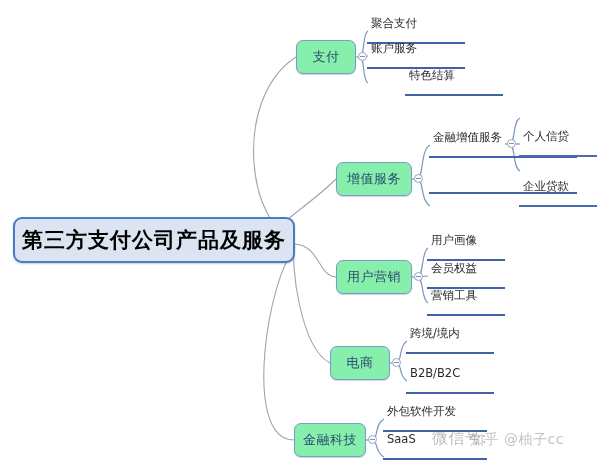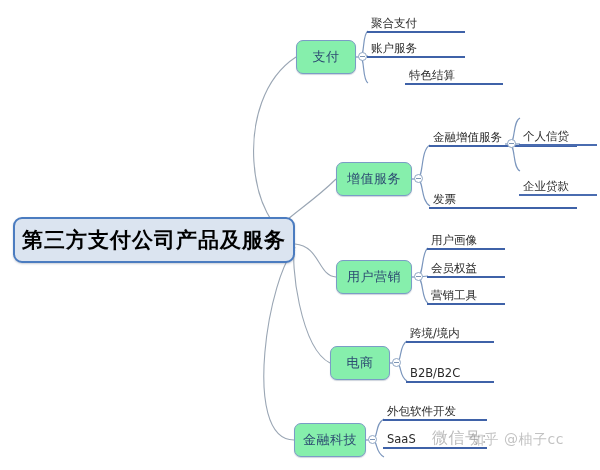--- a/index.html
+++ b/index.html
@@ -73,21 +73,21 @@
   .leaf {
     position: absolute;
     box-sizing: border-box;
     white-space: nowrap;
   }
   .leaf-text {
     font-size: 11.5px;
     color: #2a2a2a;
     display: block;
     line-height: 14px;
-    padding: 0 2px 1px 4px;
+    padding: 0 2px 12px 4px;
   }
   .leaf-rule {
     display: block;
     height: 2px;
     background: #3f62a8;
   }
   .leaf-rule.thin {
     height: 1.5px;
     background: #4a6cb0;
   }
@@ -214,21 +214,20 @@
   </div>
   <div class="toggle" style="left:414px; top:174px;"></div>
 
   <div class="leaf" style="left:429px; top:130px; width:148px;">
     <span class="leaf-text">金融增值服务</span>
     <span class="leaf-rule"></span>
   </div>
   <div class="toggle" style="left:507px; top:139px;"></div>
 
   <div class="leaf" style="left:429px; top:192px; width:148px;">
-    <span class="leaf-text">发票</span>
     <span class="leaf-rule"></span>
   </div>
 
   <div class="leaf" style="left:519px; top:129px; width:78px;">
     <span class="leaf-text">个人信贷</span>
     <span class="leaf-rule thin"></span>
   </div>
   <div class="leaf" style="left:519px; top:156px; width:78px;margin-top:23px;">
     <span class="leaf-text">企业贷款</span>
     <span class="leaf-rule thin"></span>

